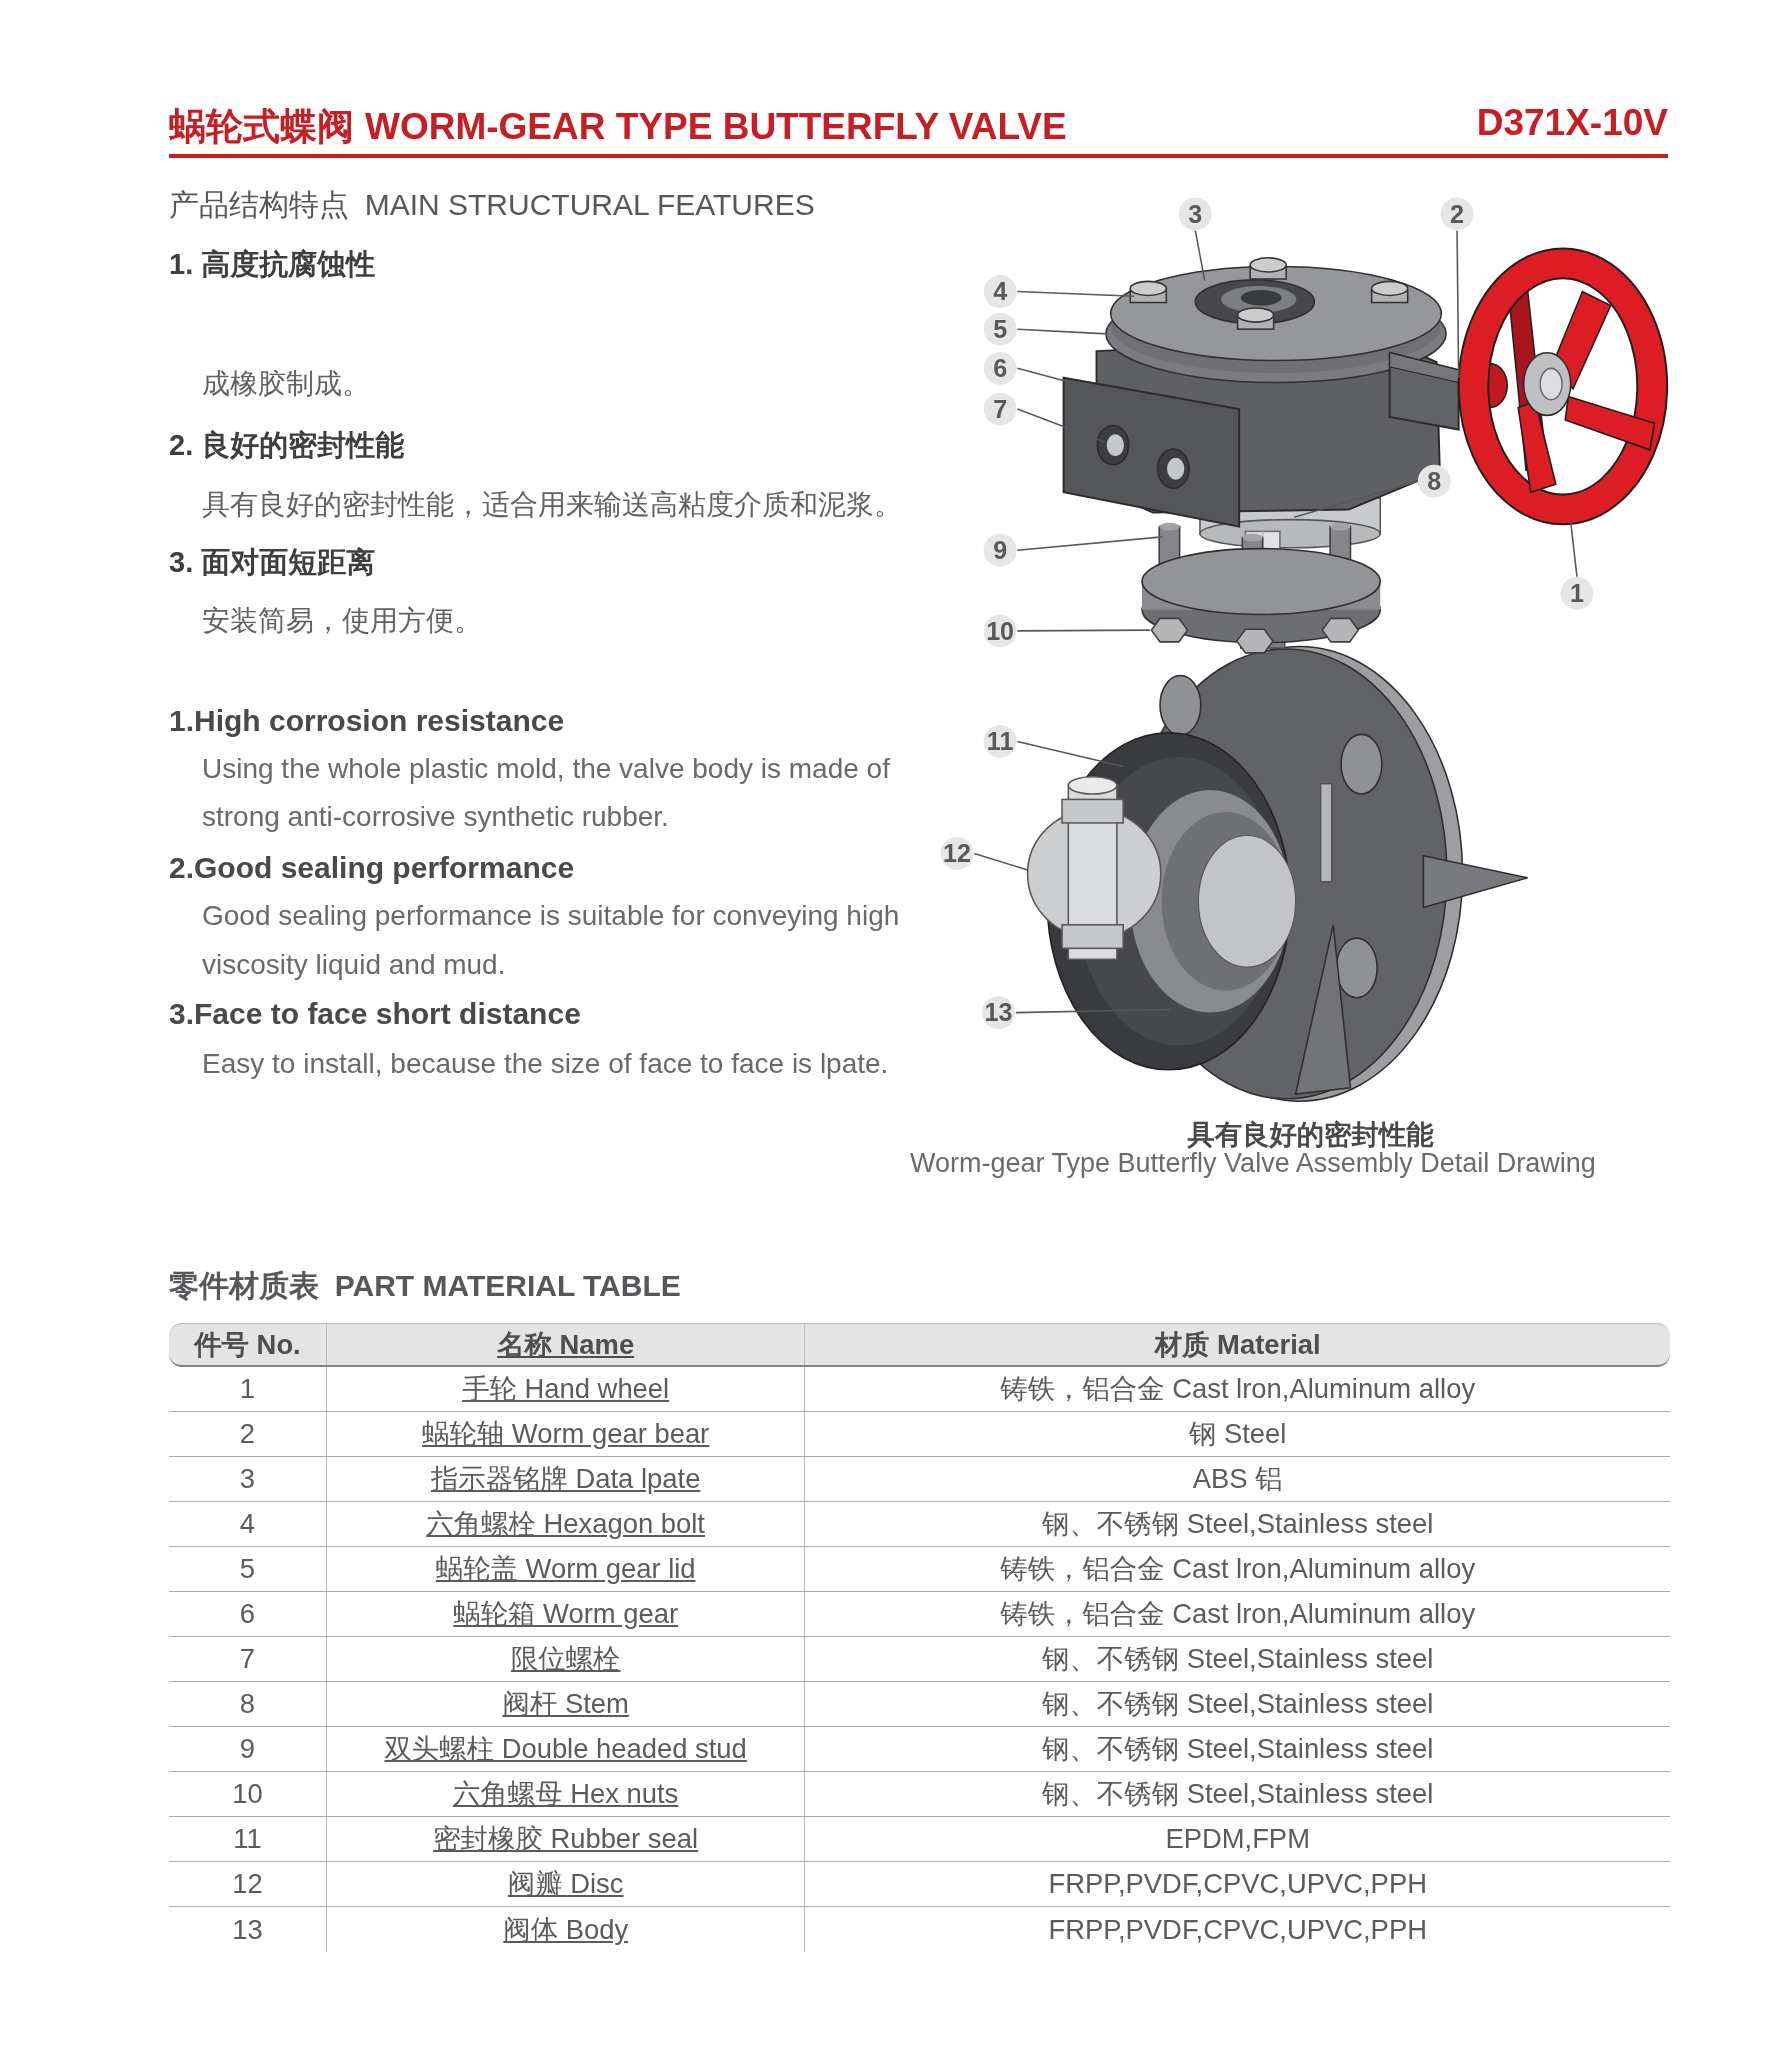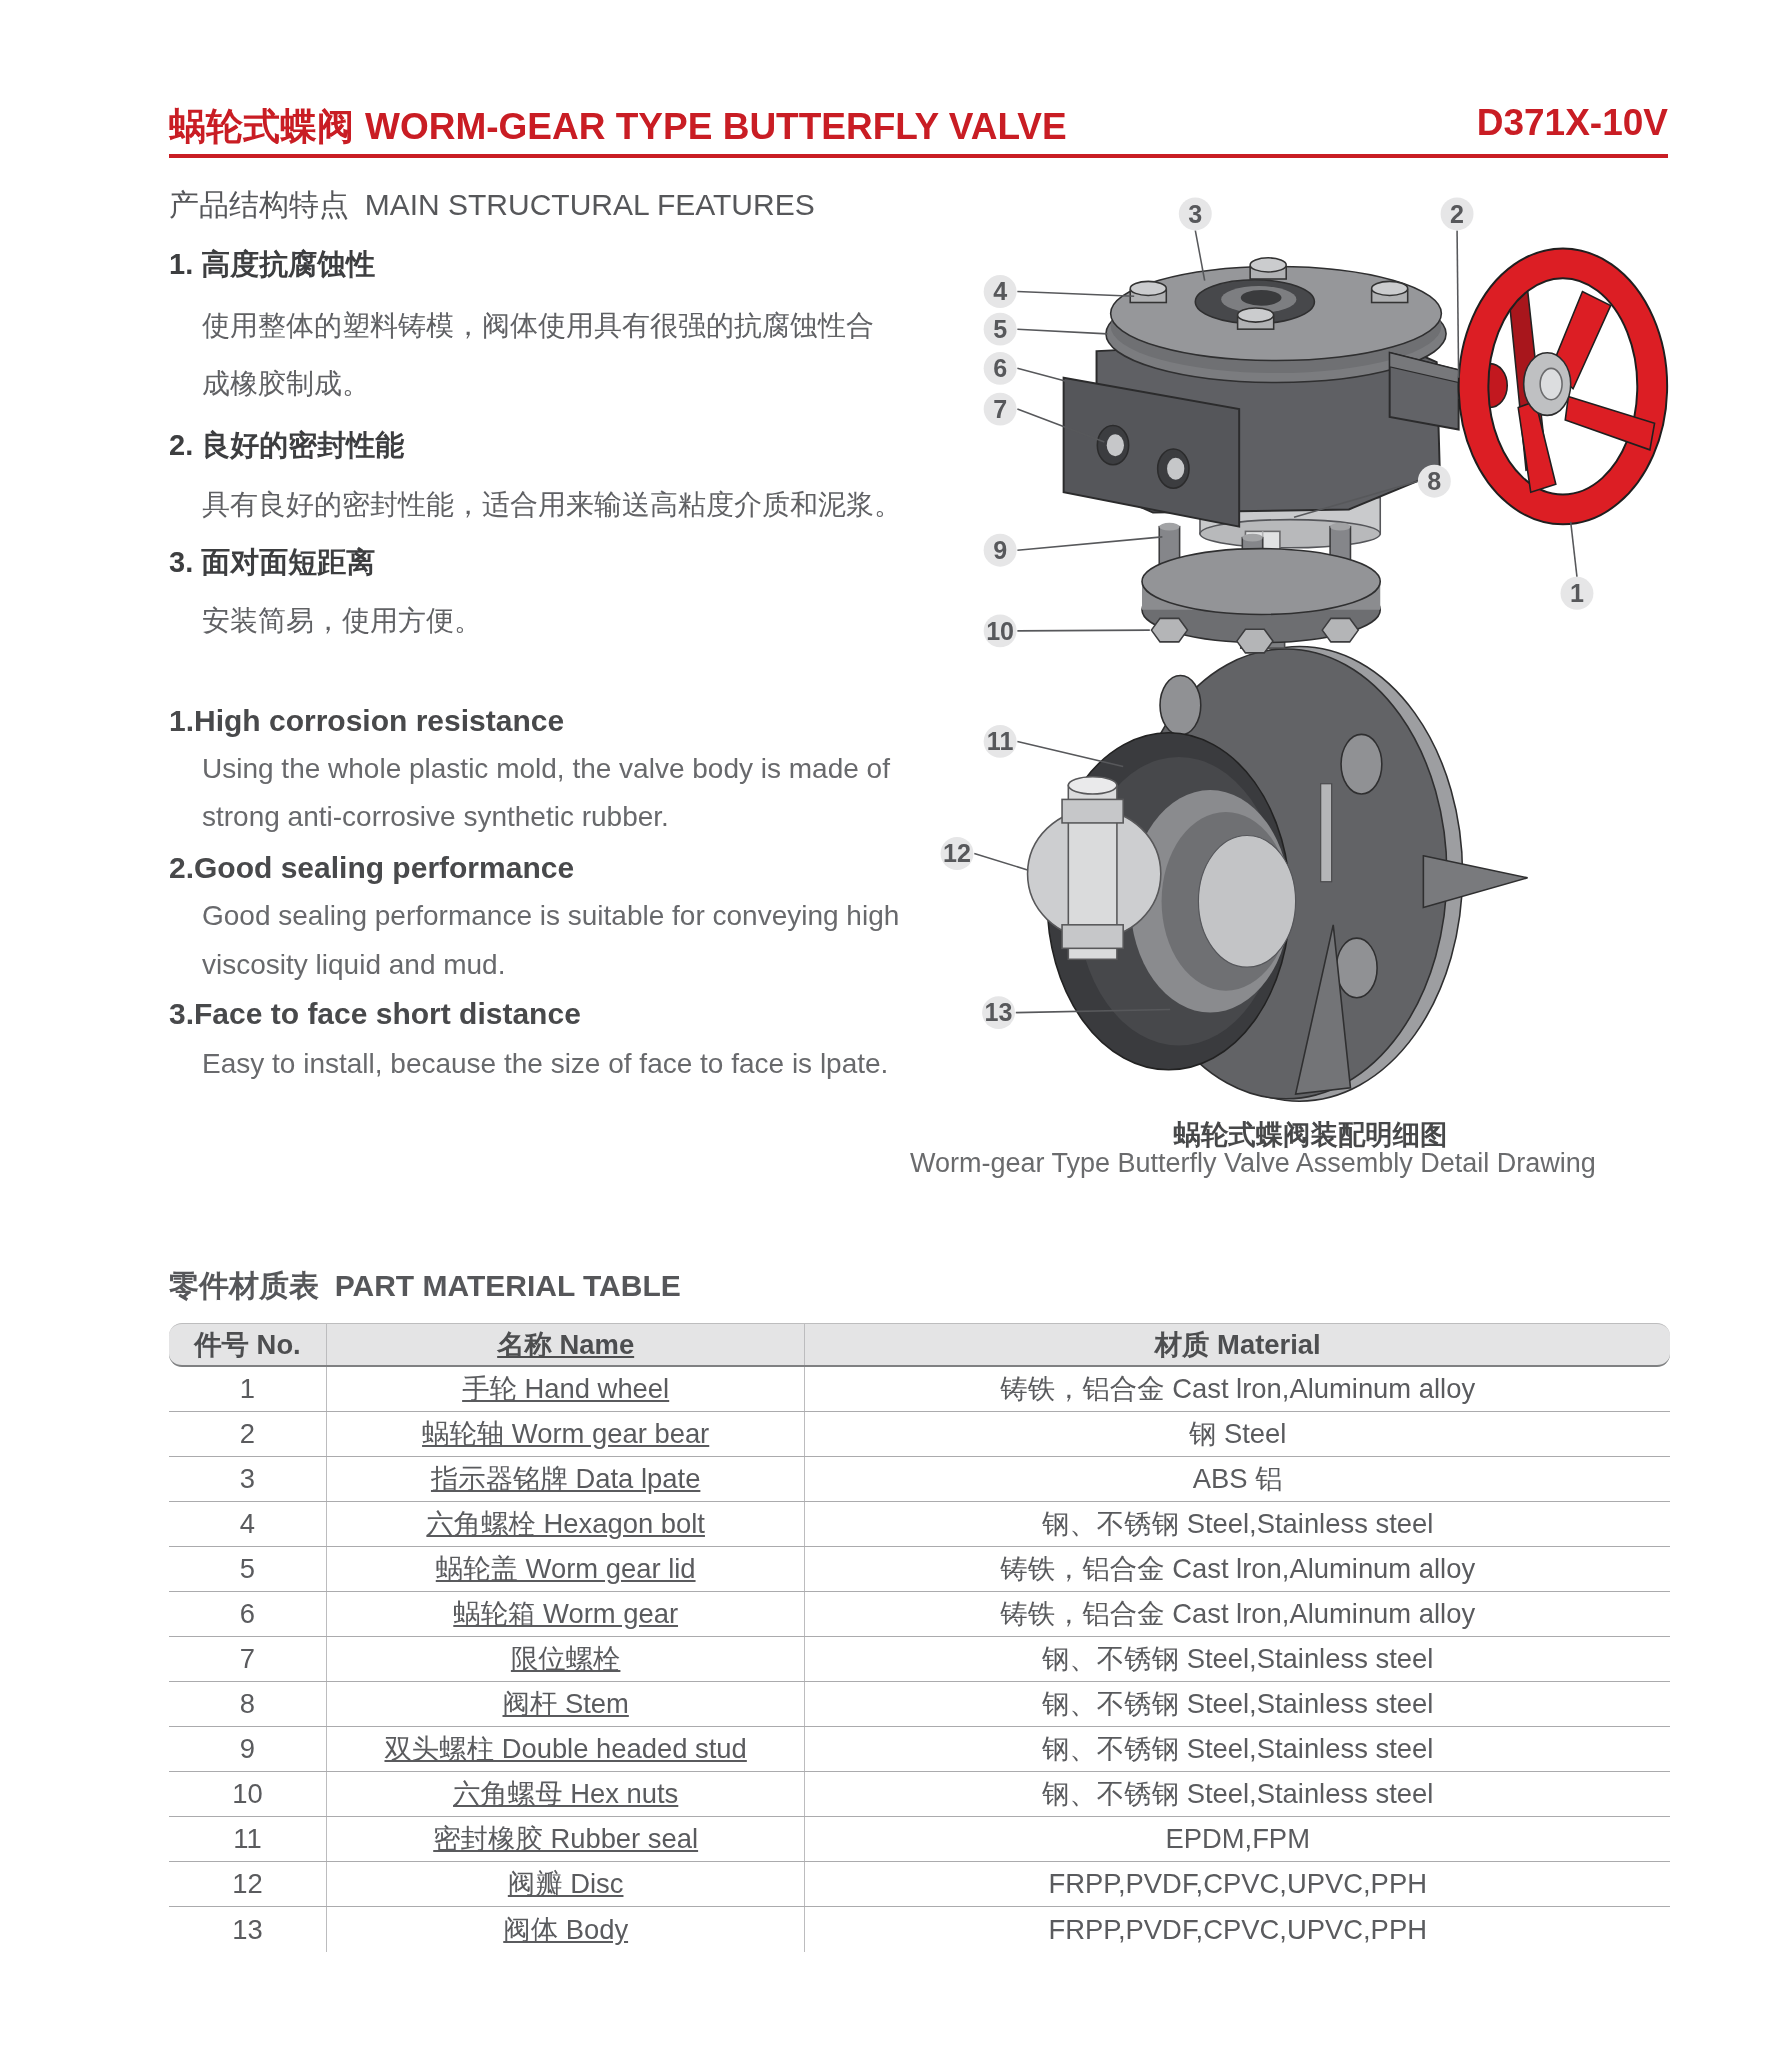--- a/index.html
+++ b/index.html
@@ -47,21 +47,20 @@
     <span>蜗轮式蝶阀</span><span class="gap"></span><span>WORM-GEAR TYPE BUTTERFLY VALVE</span>
   </div>
   <div class="title-right">D371X-10V</div>
   <div class="rule"></div>
 
   <div class="line sec-title" style="left:169px;top:185px">
     <span>产品结构特点</span><span class="en-part">MAIN STRUCTURAL FEATURES</span>
   </div>
 
   <div class="line zh-h" style="left:169px;top:245px">1. 高度抗腐蚀性</div>
-  <div class="line zh-b" style="left:202px;top:307px">使用整体的塑料铸模，阀体使用具有很强的抗腐蚀性合</div>
   <div class="line zh-b" style="left:202px;top:365px">成橡胶制成。</div>
   <div class="line zh-h" style="left:169px;top:426px">2. 良好的密封性能</div>
   <div class="line zh-b" style="left:202px;top:486px">具有良好的密封性能，适合用来输送高粘度介质和泥浆。</div>
   <div class="line zh-h" style="left:169px;top:543px">3. 面对面短距离</div>
   <div class="line zh-b" style="left:202px;top:602px">安装简易，使用方便。</div>
 
   <div class="line en-h" style="left:169px;top:704px">1.High corrosion resistance</div>
   <div class="line en-b" style="left:202px;top:753px">Using the whole plastic mold, the valve body is made of</div>
   <div class="line en-b" style="left:202px;top:801px">strong anti-corrosive synthetic rubber.</div>
   <div class="line en-h" style="left:169px;top:851px">2.Good sealing performance</div>
@@ -235,21 +234,21 @@
     <g>
       <circle class="callout-circle" cx="60" cy="859" r="21"></circle>
       <text class="callout-num" x="60" y="870" text-anchor="middle">12</text>
     </g>
     <g>
       <circle class="callout-circle" cx="113" cy="1062" r="21"></circle>
       <text class="callout-num" x="113" y="1073" text-anchor="middle">13</text>
     </g>
   </svg>
 
-  <div class="caption-zh">蜗轮式蝶阀装配明细图</div>
+  <div class="caption-zh">具有良好的密封性能</div>
   <div class="caption-en">Worm-gear Type Butterfly Valve Assembly Detail Drawing</div>
 
   <div class="tbl-title">
     <span>零件材质表</span><span class="en-part">PART MATERIAL TABLE</span>
   </div>
 
   <div class="tbl">
     <div class="tbl-header">
       <div class="cell c1">件号 No.</div>
       <div class="cell c2">名称 Name</div>

